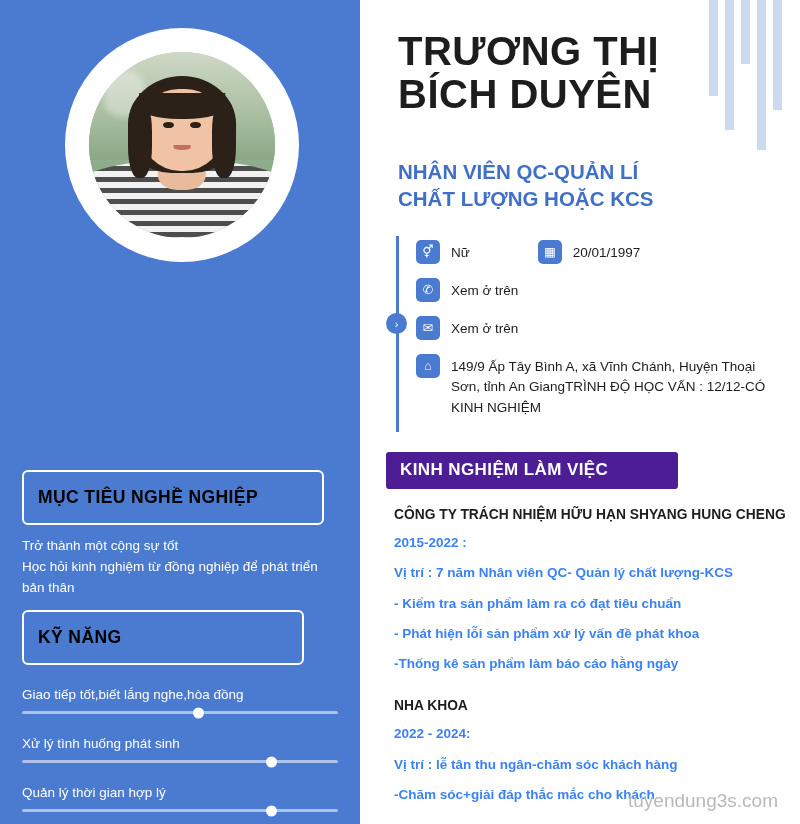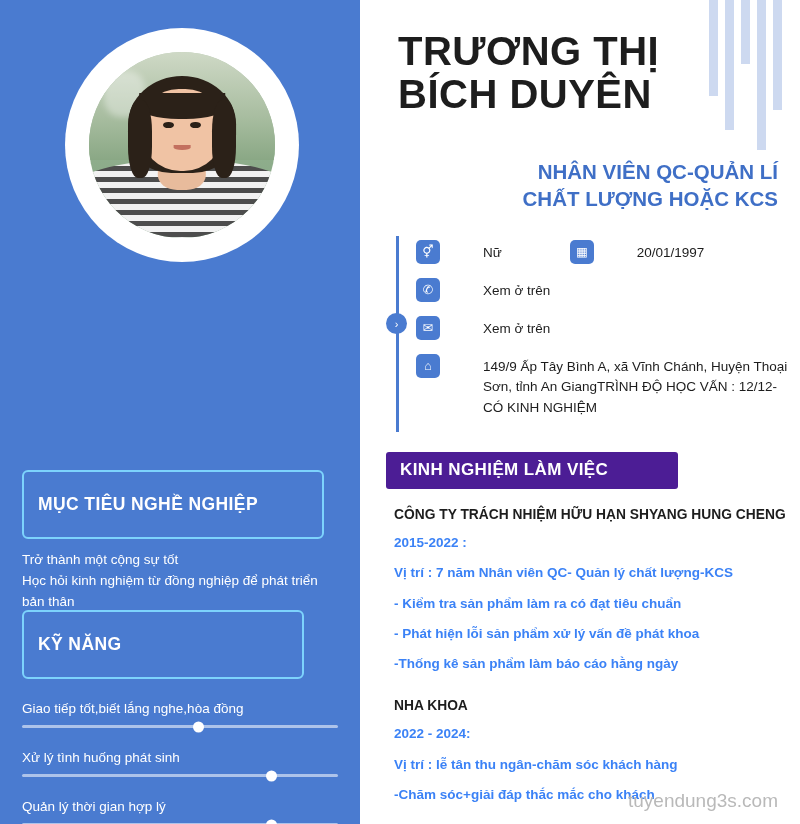--- a/index.html
+++ b/index.html
@@ -96,27 +96,27 @@
   .p-eye-r { right: 40%; }
   .p-mouth {
     position: absolute; left: 50%; top: 50%;
     transform: translateX(-50%);
     width: 9%; height: 2.6%;
     background: #c3705f; border-radius: 0 0 50% 50%;
   }
 
   .left-section { position: absolute; left: 22px; width: 316px; }
   .pill-title {
-    border: 2px solid #7dd3fc;
+    border: 2px solid #ffffff;
     border-radius: 6px;
-    color: #ffffff;
+    color: #000000;
     font-weight: bold;
     font-size: 17.5px;
     letter-spacing: .4px;
-    padding: 22px 14px;
+    padding: 15px 14px;
   }
   .pill-title.small { display: inline-block; padding-right: 64px; }
   .left-body {
     color: #ffffff;
     font-size: 13.5px;
     line-height: 1.55;
     margin-top: 11px;
   }
   .skill { margin-top: 22px; }
   .skill-label { color: #ffffff; font-size: 13.5px; margin-bottom: 9px; }
@@ -142,21 +142,21 @@
     position: absolute; left: 38px; top: 30px;
     width: 392px;
     font-size: 40px; line-height: 1.08;
     font-weight: bold; color: #1d1d1d;
     letter-spacing: .5px;
   }
   .role {
     position: absolute; left: 38px; top: 158px;
     width: 380px;
     font-size: 20.5px; line-height: 1.33;
-    font-weight: bold; color: #3f6fc6; text-align: right;
+    font-weight: bold; color: #3f6fc6;
   }
   .contact-rail {
     position: absolute; left: 36px; top: 236px;
     width: 3px; height: 196px;
     background: #4a7bd0;
   }
   .rail-knob {
     position: absolute; left: 26px; top: 313px;
     width: 21px; height: 21px; border-radius: 50%;
     background: #4a7bd0;
@@ -166,21 +166,21 @@
   .contacts { position: absolute; left: 56px; top: 240px; width: 376px; }
   .crow { display: flex; align-items: flex-start; margin-bottom: 14px; }
   .cicon {
     flex: 0 0 auto;
     width: 24px; height: 24px; border-radius: 5px;
     background: #4a7bd0; color: #ffffff;
     display: flex; align-items: center; justify-content: center;
     font-size: 12.5px; line-height: 1;
     margin-right: 11px;
   }
-  .ctext { font-size: 13.5px; color: #1d1d1d; line-height: 1.5; padding-top: 3px; margin-left: 32px; }
+  .ctext { font-size: 13.5px; color: #1d1d1d; line-height: 1.5; padding-top: 3px; }
   .crow.two-col { gap: 0; }
   .cgroup { display: flex; align-items: flex-start; }
   .cgroup.second { margin-left: 68px; }
 
   .sec-title {
     position: absolute; left: 386px; top: 452px;
     width: 292px;
     background: #4c1d95; color: #ffffff;
     font-weight: bold; font-size: 17px; letter-spacing: .4px;
     padding: 8px 10px 9px 14px;

